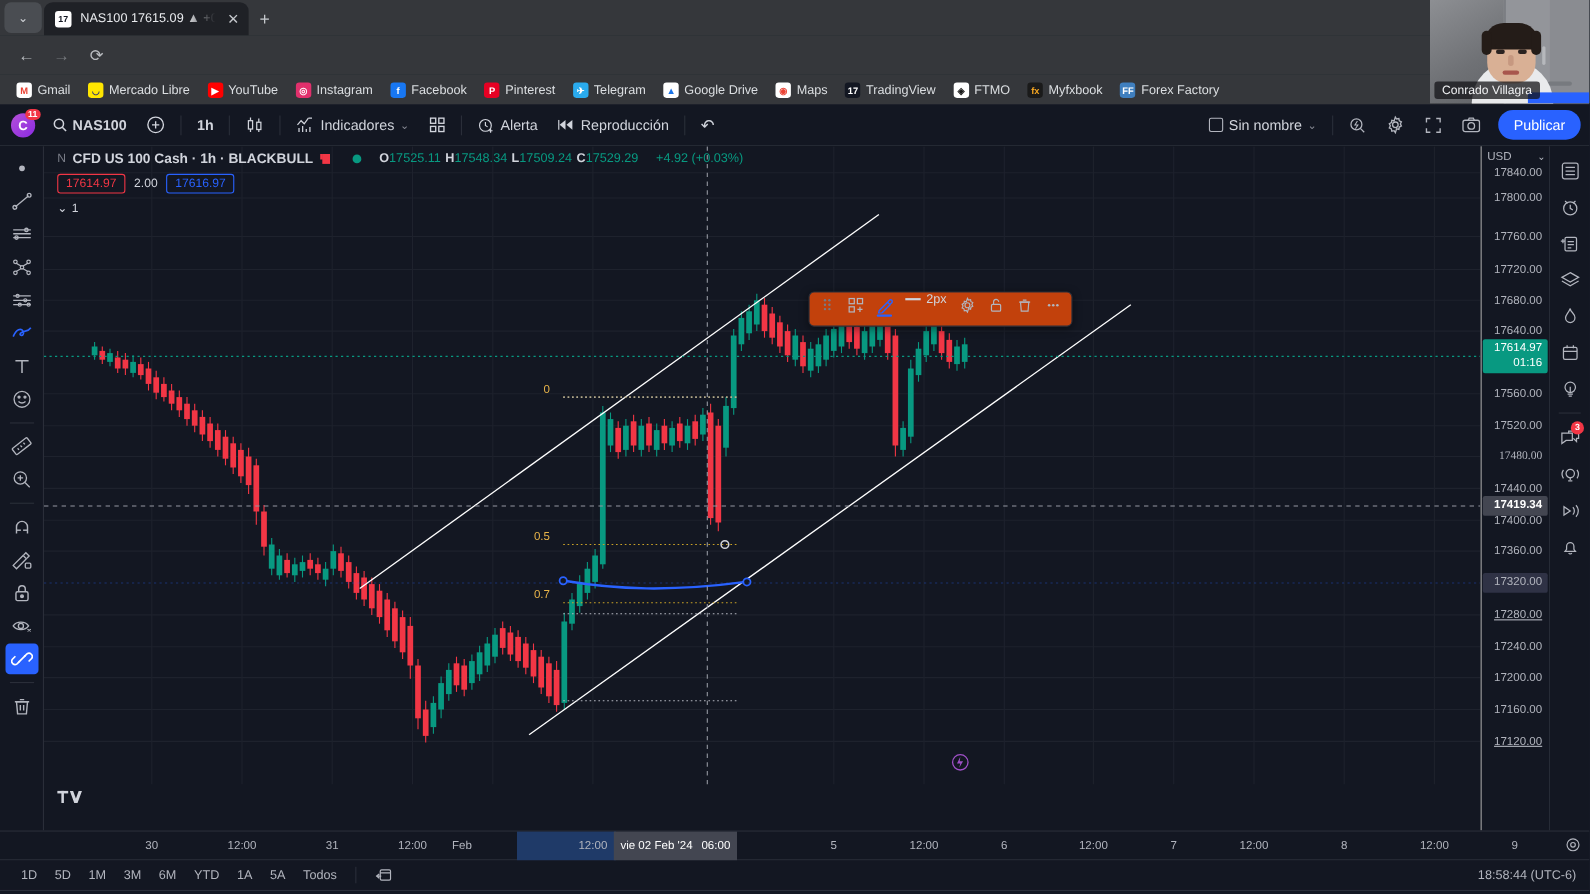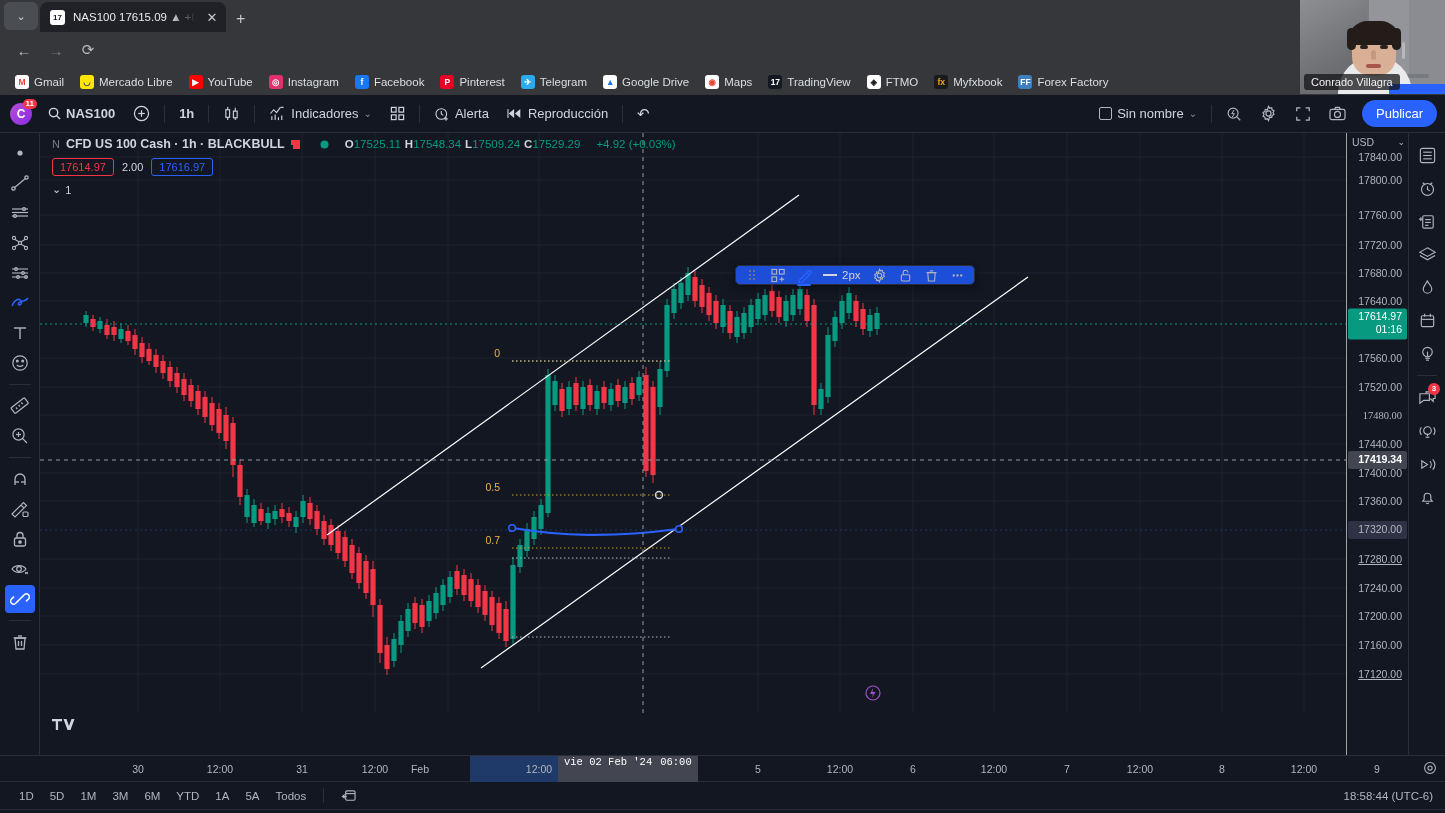--- a/index.html
+++ b/index.html
@@ -115,23 +115,23 @@
   .ohlc .v { color: #089981; }
   .legend-row2 { display: flex; align-items: center; gap: 8px; margin-top: 7px; }
   .pill { font-size: 11px; padding: 2px 7px; border-radius: 3px; }
   .pill.red { border: 1px solid #f23645; color: #f23645; }
   .pill.blue { border: 1px solid #2962ff; color: #2962ff; }
   .pill-mid { font-size: 11px; color: #d1d4dc; }
   .legend-row3 { margin-top: 7px; font-size: 11px; color: #d1d4dc; display: flex; align-items: center; gap: 4px; }
 
   
   .float-tb {
-    position: absolute; left: 695px; top: 132px; height: 20px;
-    background: #1d4ed8; border: 1px solid #2a2e39; border-radius: 5px;
-    display: flex; align-items: center; padding: 0 4px; gap: 2px; z-index: 20;
+    position: absolute; left: 695px; top: 132px; height: 32px;
+    background: #c2410c; border: 1px solid #2a2e39; border-radius: 5px;
+    display: flex; align-items: flex-start; padding: 0 4px; gap: 2px; z-index: 20;
     box-shadow: 0 2px 8px rgba(0,0,0,.45);
   }
   .ftb-btn { width: 24px; height: 22px; display: flex; align-items: center; justify-content: center; color: #b2b5be; border-radius: 3px; position: relative; }
   .ftb-btn.pen { color: #2962ff; }
   .pen-underline { position: absolute; bottom: 0; left: 5px; right: 5px; height: 2.5px; background: #2962ff; border-radius: 2px; }
   .ftb-lw { display: flex; align-items: center; gap: 5px; color: #d1d4dc; font-size: 11.5px; padding: 0 5px; }
   .ftb-line { width: 14px; height: 2px; background: #d1d4dc; }
 
   
   .ptick { position: absolute; right: 6px; font-size: 10.5px; color: #b2b5be; transform: translateY(-50%); }
@@ -144,21 +144,21 @@
   .plabel.blueish { background: #2f3245; color: #b2b5be; }
   .axis-cur { position: absolute; top: 3px; left: 5px; right: 3px; display: flex; align-items: center;
               justify-content: space-between; font-size: 10.5px; color: #b2b5be; }
 
   
   .time-axis { height: 26px; background: #131722; border-top: 1px solid #2a2e39; position: relative; }
   .ttick { position: absolute; top: 7px; font-size: 10.5px; color: #b2b5be; transform: translateX(-50%); white-space: nowrap; }
   .tbox-blue { position: absolute; top: 0; height: 26px; background: #1f3a68; }
   .tbox-cross {
     position: absolute; top: 0; height: 26px; background: #434651; color: #fff;
-    font-size: 10.5px; display: flex; padding: 0 6px; gap: 8px; white-space: nowrap; font-family: Liberation Mono, monospace;
+    font-size: 10.5px; display: flex; align-items: center; padding: 0 6px; gap: 8px; white-space: nowrap;
   }
   .axis-corner { position: absolute; right: 8px; top: 5px; color: #b2b5be; }
 
   
   .range-bar {
     height: 28px; background: #131722; border-top: 1px solid #2a2e39;
     display: flex; align-items: center; padding: 0 12px; gap: 2px;
   }
   .rng { font-size: 11.5px; color: #b2b5be; padding: 3px 7px; border-radius: 3px; text-align: right; }
   .rng-sep { width: 1px; height: 15px; background: #2a2e39; margin: 0 8px; }

